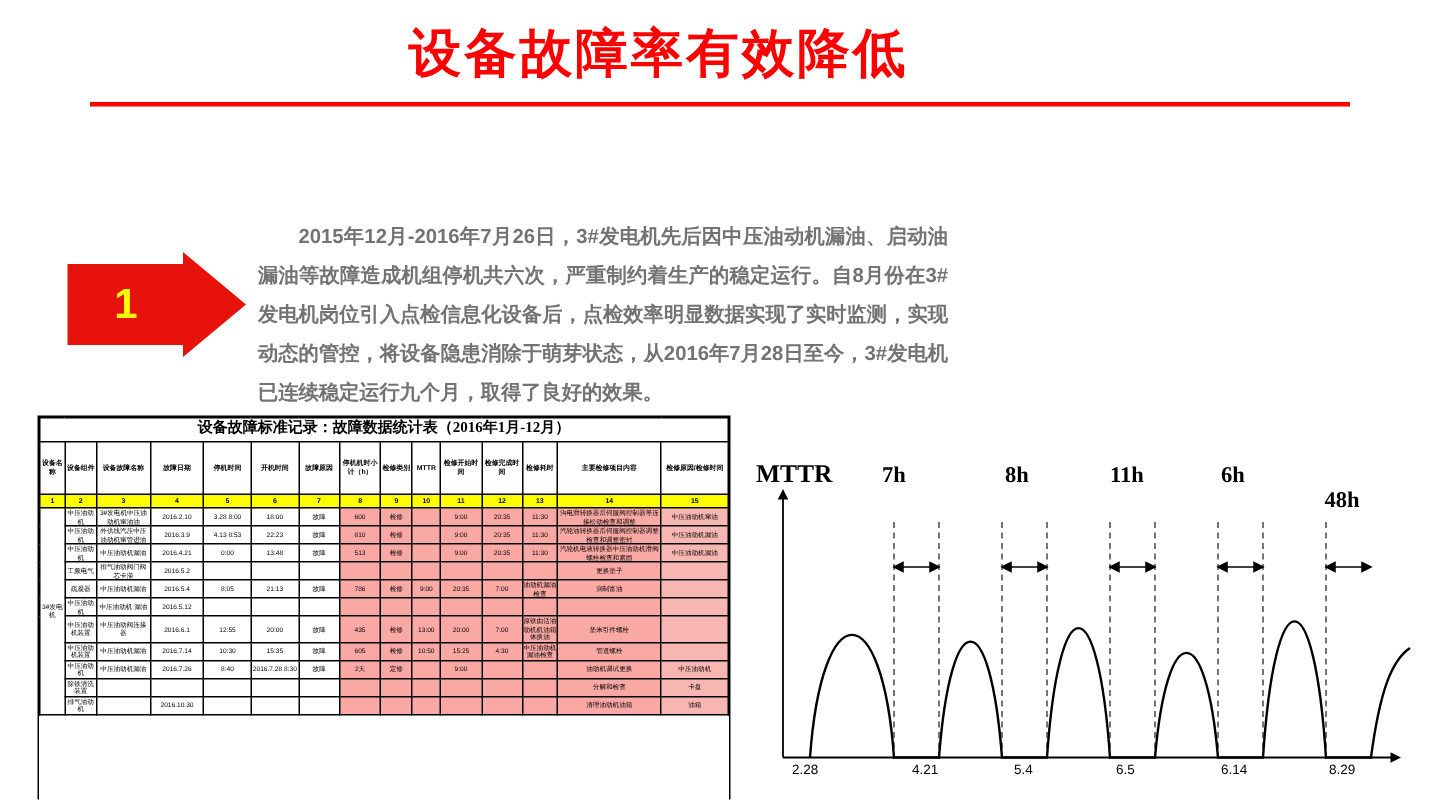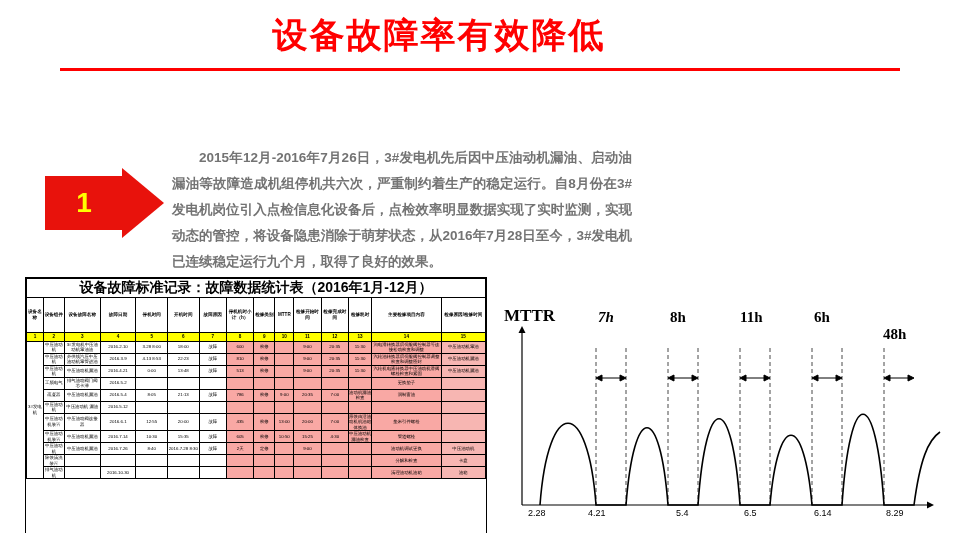--- a/index.html
+++ b/index.html
@@ -55,21 +55,21 @@
   table.fault{
     border-collapse:collapse;width:460px;table-layout:fixed;
     font-size:4.4px;color:#000;
   }
   table.fault td,table.fault th{
     border:0.5px solid #000;padding:0;text-align:center;
     vertical-align:middle;line-height:1.25;
     word-break:break-all;
   }
   .tbl-title{
-    font-size:14px;font-weight:bold;border:0.5px solid #000;height:15px;
+    font-size:10px;font-weight:bold;border:0.5px solid #000;height:15px;font-family:Liberation Serif, serif;
   }
   .hdr td{height:34px;font-size:4.6px;font-weight:bold;background:#ffffff;}
   .numrow td{background:#ffff00;height:8px;font-size:4.6px;font-weight:bold;}
   .pinkcell{background:#f9a8a4;}
   .pink2{background:#f7b6b2;}
   .leftcol{width:16px;}
   
   .chart-block{
     position:absolute;left:500px;top:300px;width:450px;height:233px;
   }
@@ -383,26 +383,26 @@
     </g>
 
     <path d="M40,205 C48,96 88,96 96,205
              L126,205 C134,102 160,102 168,205
              L198,205 C206,90 232,90 240,205
              L270,205 C278,112 304,112 312,205
              L342,205 C350,84 376,84 384,205
              L414,205 C420,160 428,140 440,132" fill="none" stroke="#000" stroke-width="1.6"></path>
   </svg>
 
-  <div class="gap-lab" style="left:98px;top:9px;font-style:italic;">7h</div>
+  <div class="gap-lab" style="left:88px;top:9px;">7h</div>
   <div class="gap-lab" style="left:170px;top:9px;">8h</div>
   <div class="gap-lab" style="left:240px;top:9px;">11h</div>
   <div class="gap-lab" style="left:314px;top:9px;">6h</div>
   <div class="gap-lab" style="left:383px;top:26px;">48h</div>
 
   <div class="xlab" style="left:28px;top:208px;text-align:right;">2.28</div>
-  <div class="xlab" style="left:88px;top:208px;">4.21</div>
+  <div class="xlab" style="left:108px;top:208px;">4.21</div>
   <div class="xlab" style="left:176px;top:208px;">5.4</div>
   <div class="xlab" style="left:244px;top:208px;">6.5</div>
   <div class="xlab" style="left:314px;top:208px;">6.14</div>
   <div class="xlab" style="left:386px;top:208px;">8.29</div>
   <div class="axis-name" style="left:424px;top:205px;">时间</div>
 </div>
 
 </body></html>

